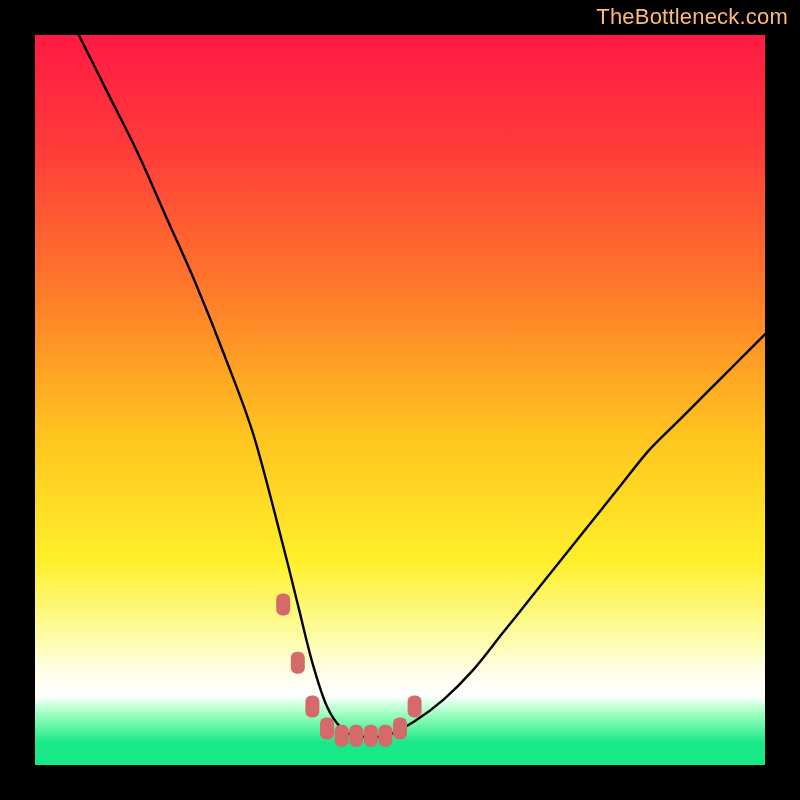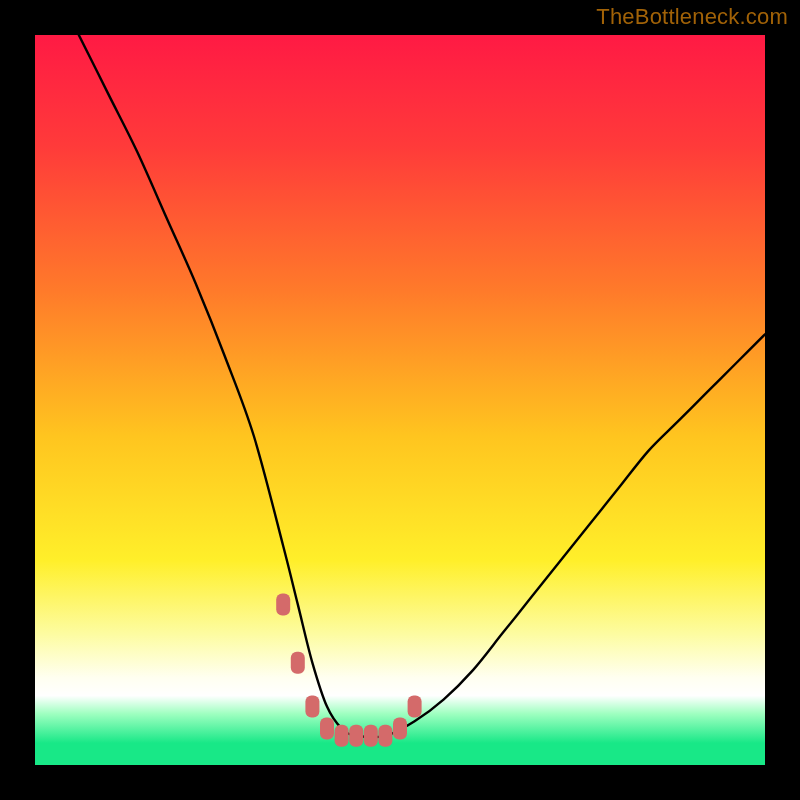--- a/index.html
+++ b/index.html
@@ -21,21 +21,21 @@
     top: 35px;
     width: 730px;
     height: 730px;
   }
   .watermark {
     position: absolute;
     top: 4px;
     right: 12px;
     font-family: Arial, Helvetica, sans-serif;
     font-size: 22px;
-    color: #a16207;
+    color: #fdba74;
     font-weight: 500;
     letter-spacing: 0.2px;
   }
 </style>
 </head>
 <body>
 
 <div class="frame">
   <div class="watermark">TheBottleneck.com</div>
   <div class="plot">

